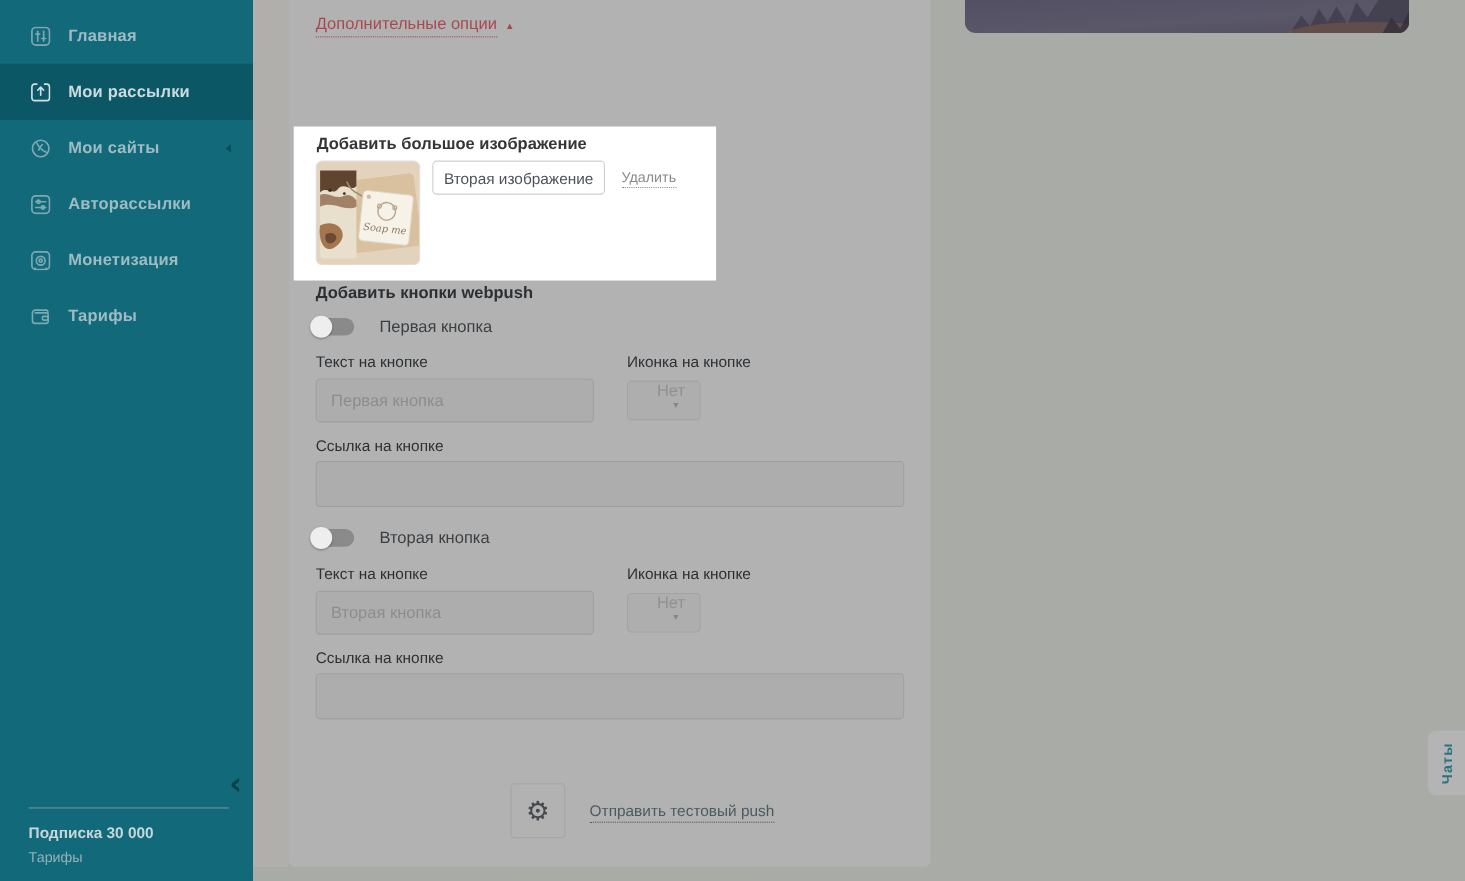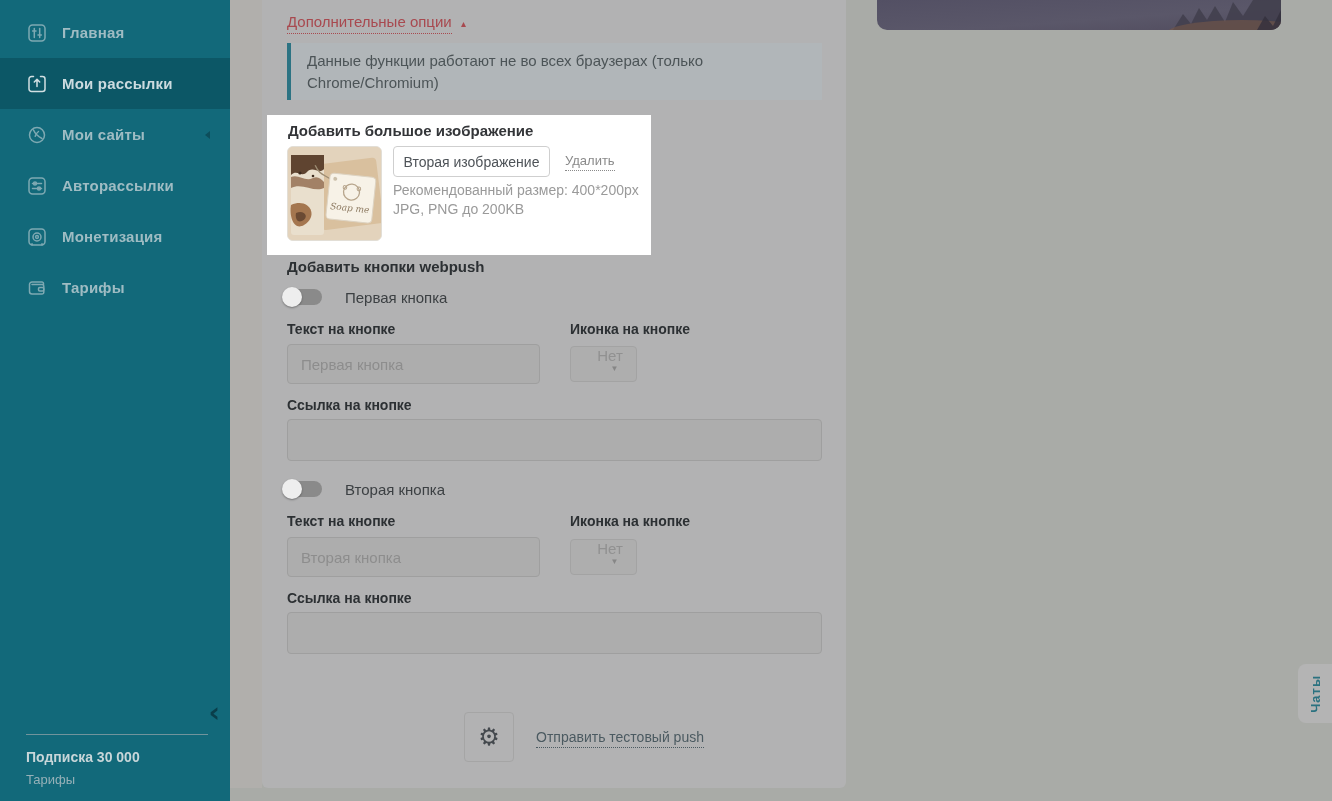--- a/index.html
+++ b/index.html
@@ -70,21 +70,21 @@
   .sp-hint { position:absolute; left:126px; top:66px; font-size:14px; color:#9a9a9a; line-height:19px; }
 
   
   .wp-title { position:absolute; left:25px; top:258px; font-size:15px; font-weight:bold; color:#2c3033; }
 
   .toggle { position:absolute; width:40px; height:20px; cursor:pointer; }
   .toggle .track { position:absolute; left:2px; top:2px; width:38px; height:16px; border-radius:8px; background:#8a8a8a; }
   .toggle .knob { position:absolute; left:0; top:0; width:20px; height:20px; border-radius:50%; background:#eeeeee; box-shadow:0 1px 2px rgba(0,0,0,.35); }
   .tgl-label { position:absolute; font-size:15px; color:#3c4043; }
 
-  .fld-label { position:absolute; font-size:14px; font-weight:bold; color:#2c3033; }
+  .fld-label { position:absolute; font-size:14px; font-weight:normal; color:#2c3033; }
 
   .txt-input {
     position:absolute; background:#adadad; border:1px solid #9f9f9f; border-radius:4px;
     font-size:15px; color:#5a5a5a; padding:0 13px; font-family:inherit; outline:none;
   }
   .txt-input::placeholder { color:#8d8d8d; opacity:1; }
 
   .dd {
     position:absolute; width:67px; height:36px; background:#aeaeae; border:1px solid #a3a3a3;
     border-radius:4px; display:flex; align-items:center; padding-left:13px; cursor:pointer;flex-direction:column;
@@ -212,21 +212,20 @@
 
 <div class="abs gap-strip"></div>
 
 <main class="abs card">
 
   <div class="options-link">
     <span class="lnk">Дополнительные опции</span>
     <span class="arr">▴</span>
   </div>
 
-  <div class="info-box">Данные функции работают не во всех браузерах (только Chrome/Chromium)</div>
 
   <section class="spotlight">
     <div class="sp-title">Добавить большое изображение</div>
 
     <div class="sp-thumb">
       <svg width="93" height="93" viewBox="0 0 93 93">
         <rect width="93" height="93" fill="#e3d3bc"></rect>
         <rect x="30" y="14" width="62" height="66" rx="4" fill="#d9c09e" transform="rotate(-7 60 47)"></rect>
         <rect x="3" y="8" width="33" height="80" rx="3" fill="#e9dfcd"></rect>
         <path d="M3 8 h33 v14 c-5 6 -11 -4 -17 3 c-5 6 -10 -3 -16 3 Z" fill="#5f4430"></path>
@@ -242,24 +241,20 @@
           <circle cx="63" cy="45" r="8" fill="none" stroke="#b7a58c" stroke-width="1.3"></circle>
           <circle cx="56" cy="41" r="1.8" fill="none" stroke="#b7a58c"></circle>
           <circle cx="70" cy="41" r="1.8" fill="none" stroke="#b7a58c"></circle>
           <text x="63" y="64" text-anchor="middle" font-family="DejaVu Serif, serif" font-style="italic" font-size="9" fill="#8d7a61">Soap me</text>
         </g>
       </svg>
     </div>
 
     <button class="sp-choose">Вторая изображение</button>
     <span class="sp-delete">Удалить</span>
-    <div class="sp-hint">
-      <div>Рекомендованный размер: 400*200px</div>
-      <div>JPG, PNG до 200KB</div>
-    </div>
   </section>
 
   <div class="wp-title">Добавить кнопки webpush</div>
 
   <div class="toggle" style="left:20px; top:287px;">
     <span class="track"></span>
     <span class="knob"></span>
   </div>
   <span class="tgl-label" style="left:83px; top:289px;">Первая кнопка</span>
 

